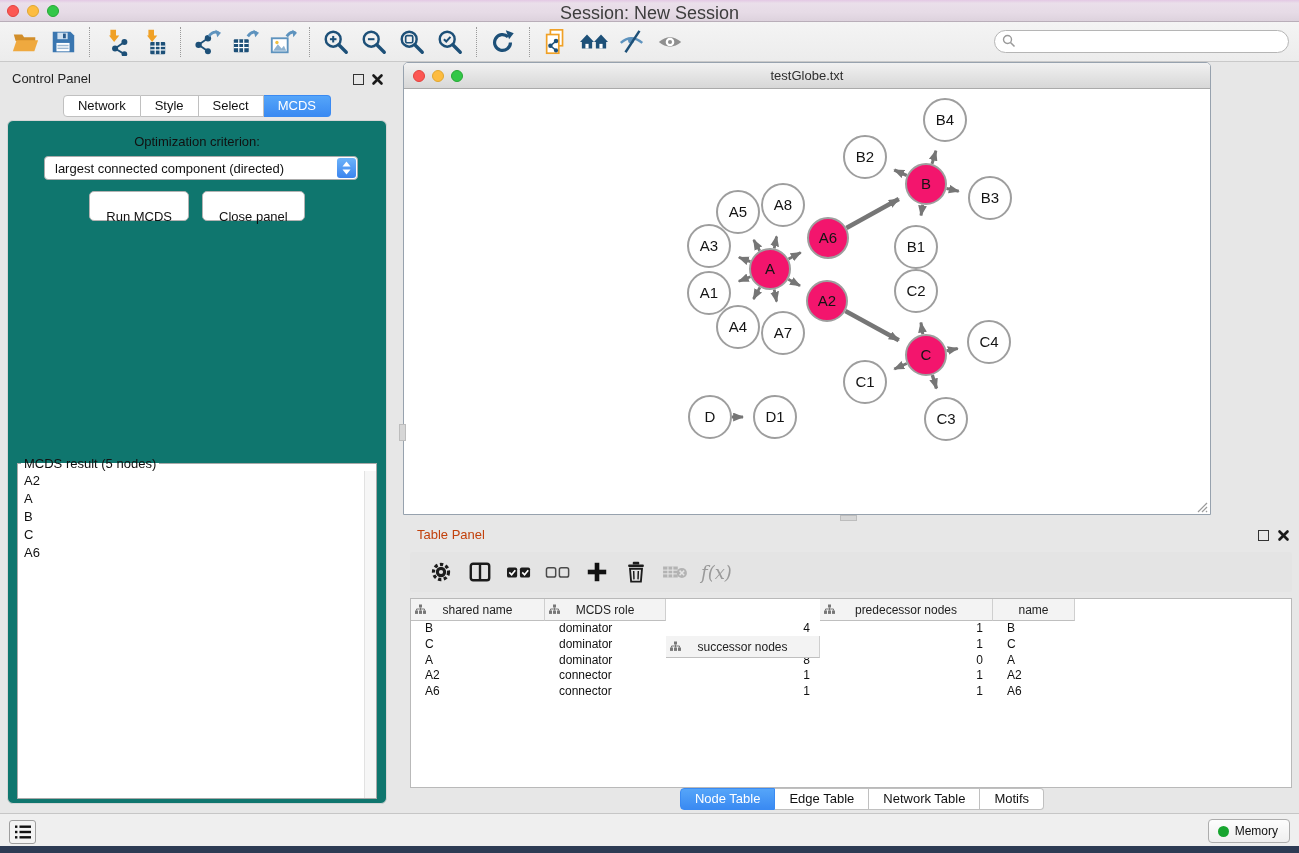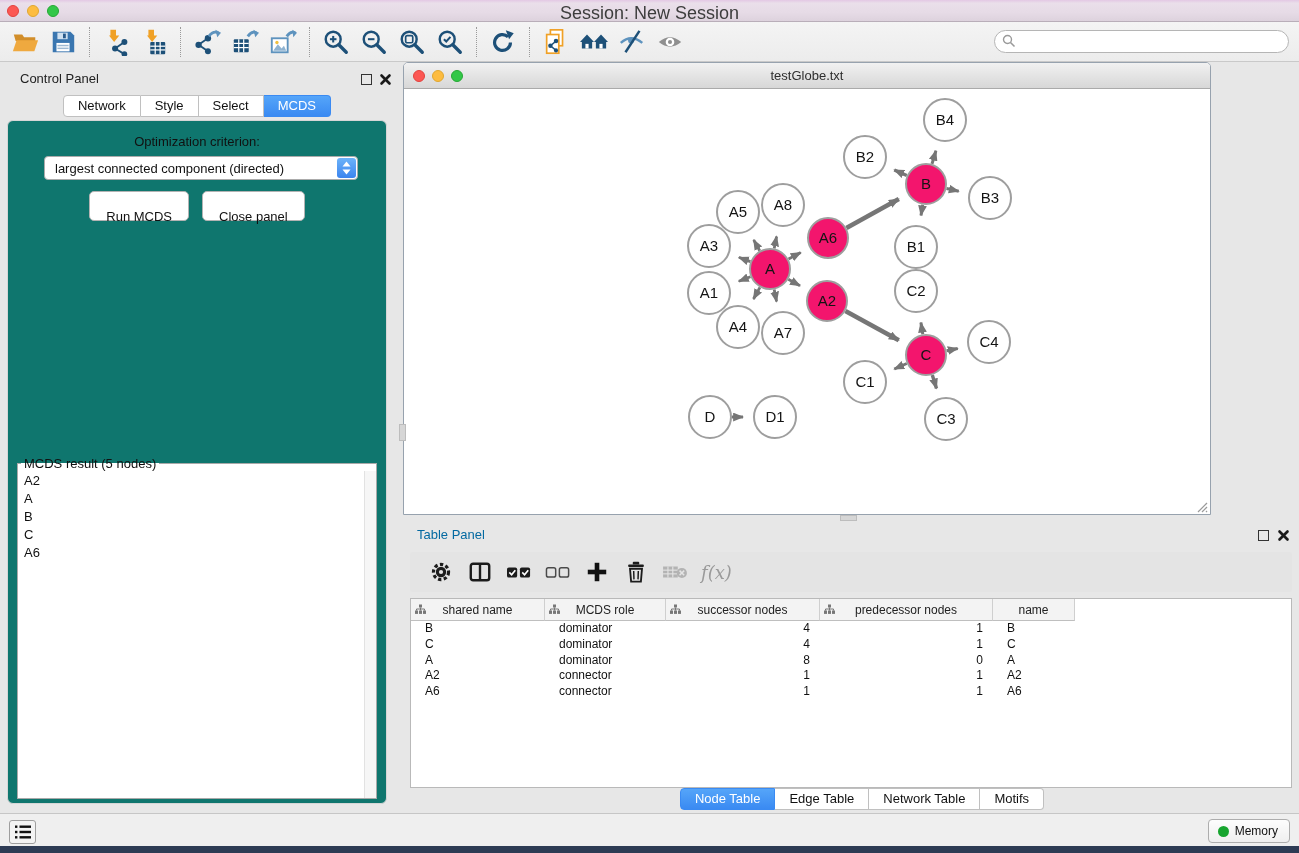--- a/index.html
+++ b/index.html
@@ -28,21 +28,21 @@
   .searchwrap { position:absolute; right:10px; top:8px; width:295px; height:23px; }
   .searchwrap input { width:100%; height:100%; border:1px solid #b5b5b5; border-radius:12px;
     padding-left:26px; font-size:13px; background:#fff; outline:none; }
   .searchwrap .mag { position:absolute; left:8px; top:4px; }
 
   
   .workspace { position:absolute; left:0; top:62px; width:1299px; height:751px; background:#e7e7e7; }
 
   
   .cpanel { position:absolute; left:2px; top:2px; width:390px; height:746px; }
-  .cp-head { position:absolute; left:8px; top:4px; width:100%; height:20px;text-decoration:underline; }
+  .cp-head { position:absolute; left:0; top:4px; width:100%; height:20px;text-decoration:underline; }
   .cp-head .ptitle { position:absolute; left:10px; top:3px; font-size:13px; color:#222; }
   .float-btn { position:absolute; top:6px; width:11px; height:11px; border:1.5px solid #333; background:transparent; }
   .cp-float { right:28px; } .tp-float { right:30px; }
   .close-x { position:absolute; top:4px; width:13px; height:13px; }
   .cp-close { right:8px; } .tp-close { right:9px; }
   .cp-tabs { position:absolute; left:0; top:31px; width:100%; display:flex; justify-content:center; }
   .tab { height:22px; line-height:20px; padding:0 14px; font-size:13px; color:#111;
     background:#fff; border:1px solid #c0c0c0; border-left-width:0; }
   .tab:first-child { border-left-width:1px; border-radius:4px 0 0 4px; }
   .tab:last-child { border-radius:0 4px 4px 0; }
@@ -80,21 +80,21 @@
   .net-canvas svg { position:absolute; left:0; top:0; }
   .resize-grip { position:absolute; right:2px; bottom:2px; width:13px; height:13px; }
   .split-handle-v { position:absolute; left:399px; top:362px; width:7px; height:17px;
     background:#d6d6d6; border:1px solid #bdbdbd; }
   .split-handle-h { position:absolute; left:840px; top:453px; width:17px; height:6px;
     background:#d6d6d6; border:1px solid #bdbdbd; }
 
   
   .tpanel { position:absolute; left:403px; top:458px; width:896px; height:292px; }
   .tp-head { position:absolute; left:0; top:4px; width:100%; height:20px; }
-  .tp-head .ptitle { position:absolute; left:14px; top:3px; font-size:13px; color:#0369a1; }
+  .tp-head .ptitle { position:absolute; left:14px; top:3px; font-size:13px; color:#c2410c; }
   .tp-toolbar { position:absolute; left:7px; right:7px; top:32px; height:40px; background:#e4e4e4;
     border-radius:2px; display:flex; align-items:center; gap:13px; padding-left:18px; }
   .ttbicon { width:26px; height:26px; display:flex; align-items:center; justify-content:center; }
   .fx-label { font-size:18px; font-style:italic; font-family:"DejaVu Serif", serif; color:#9a9a9a; }
   .tp-table { position:absolute; left:7px; right:7px; top:78px; bottom:24px; background:#fff;
     border:1px solid #b9b9b9; overflow:hidden; }
   .thead { display:flex; height:22px; }
   .th { height:22px; background:#f3f3f3; border-right:1px solid #cfcfcf; border-bottom:1px solid #bfbfbf;
     position:relative; display:flex; align-items:center; justify-content:center; font-size:12px; color:#222; }
   .th .hicon { position:absolute; left:4px; top:5px; }
@@ -552,21 +552,21 @@
                   </g>
                   <g stroke="#777" stroke-width="1">
                     <line x1="5.5" y1="3.5" x2="5.5" y2="6.5"></line>
                     <line x1="1.5" y1="5" x2="9.5" y2="5"></line>
                     <line x1="1.5" y1="5" x2="1.5" y2="6.5"></line>
                     <line x1="9.5" y1="5" x2="9.5" y2="6.5"></line>
                   </g>
                 </svg></span>
               <span>MCDS role</span>
             </div>
-            <div class="th" style="width: 154px;">
+            <div class="th" style="width: 154px; margin-top: 37px;">
               <span class="hicon"><svg width="11" height="11" viewBox="0 0 11 11">
                   <g fill="#777">
                     <rect x="4" y="0.5" width="3" height="3"></rect>
                     <rect x="0" y="6.5" width="3" height="3.4"></rect>
                     <rect x="4" y="6.5" width="3" height="3.4"></rect>
                     <rect x="8" y="6.5" width="3" height="3.4"></rect>
                   </g>
                   <g stroke="#777" stroke-width="1">
                     <line x1="5.5" y1="3.5" x2="5.5" y2="6.5"></line>
                     <line x1="1.5" y1="5" x2="9.5" y2="5"></line>

